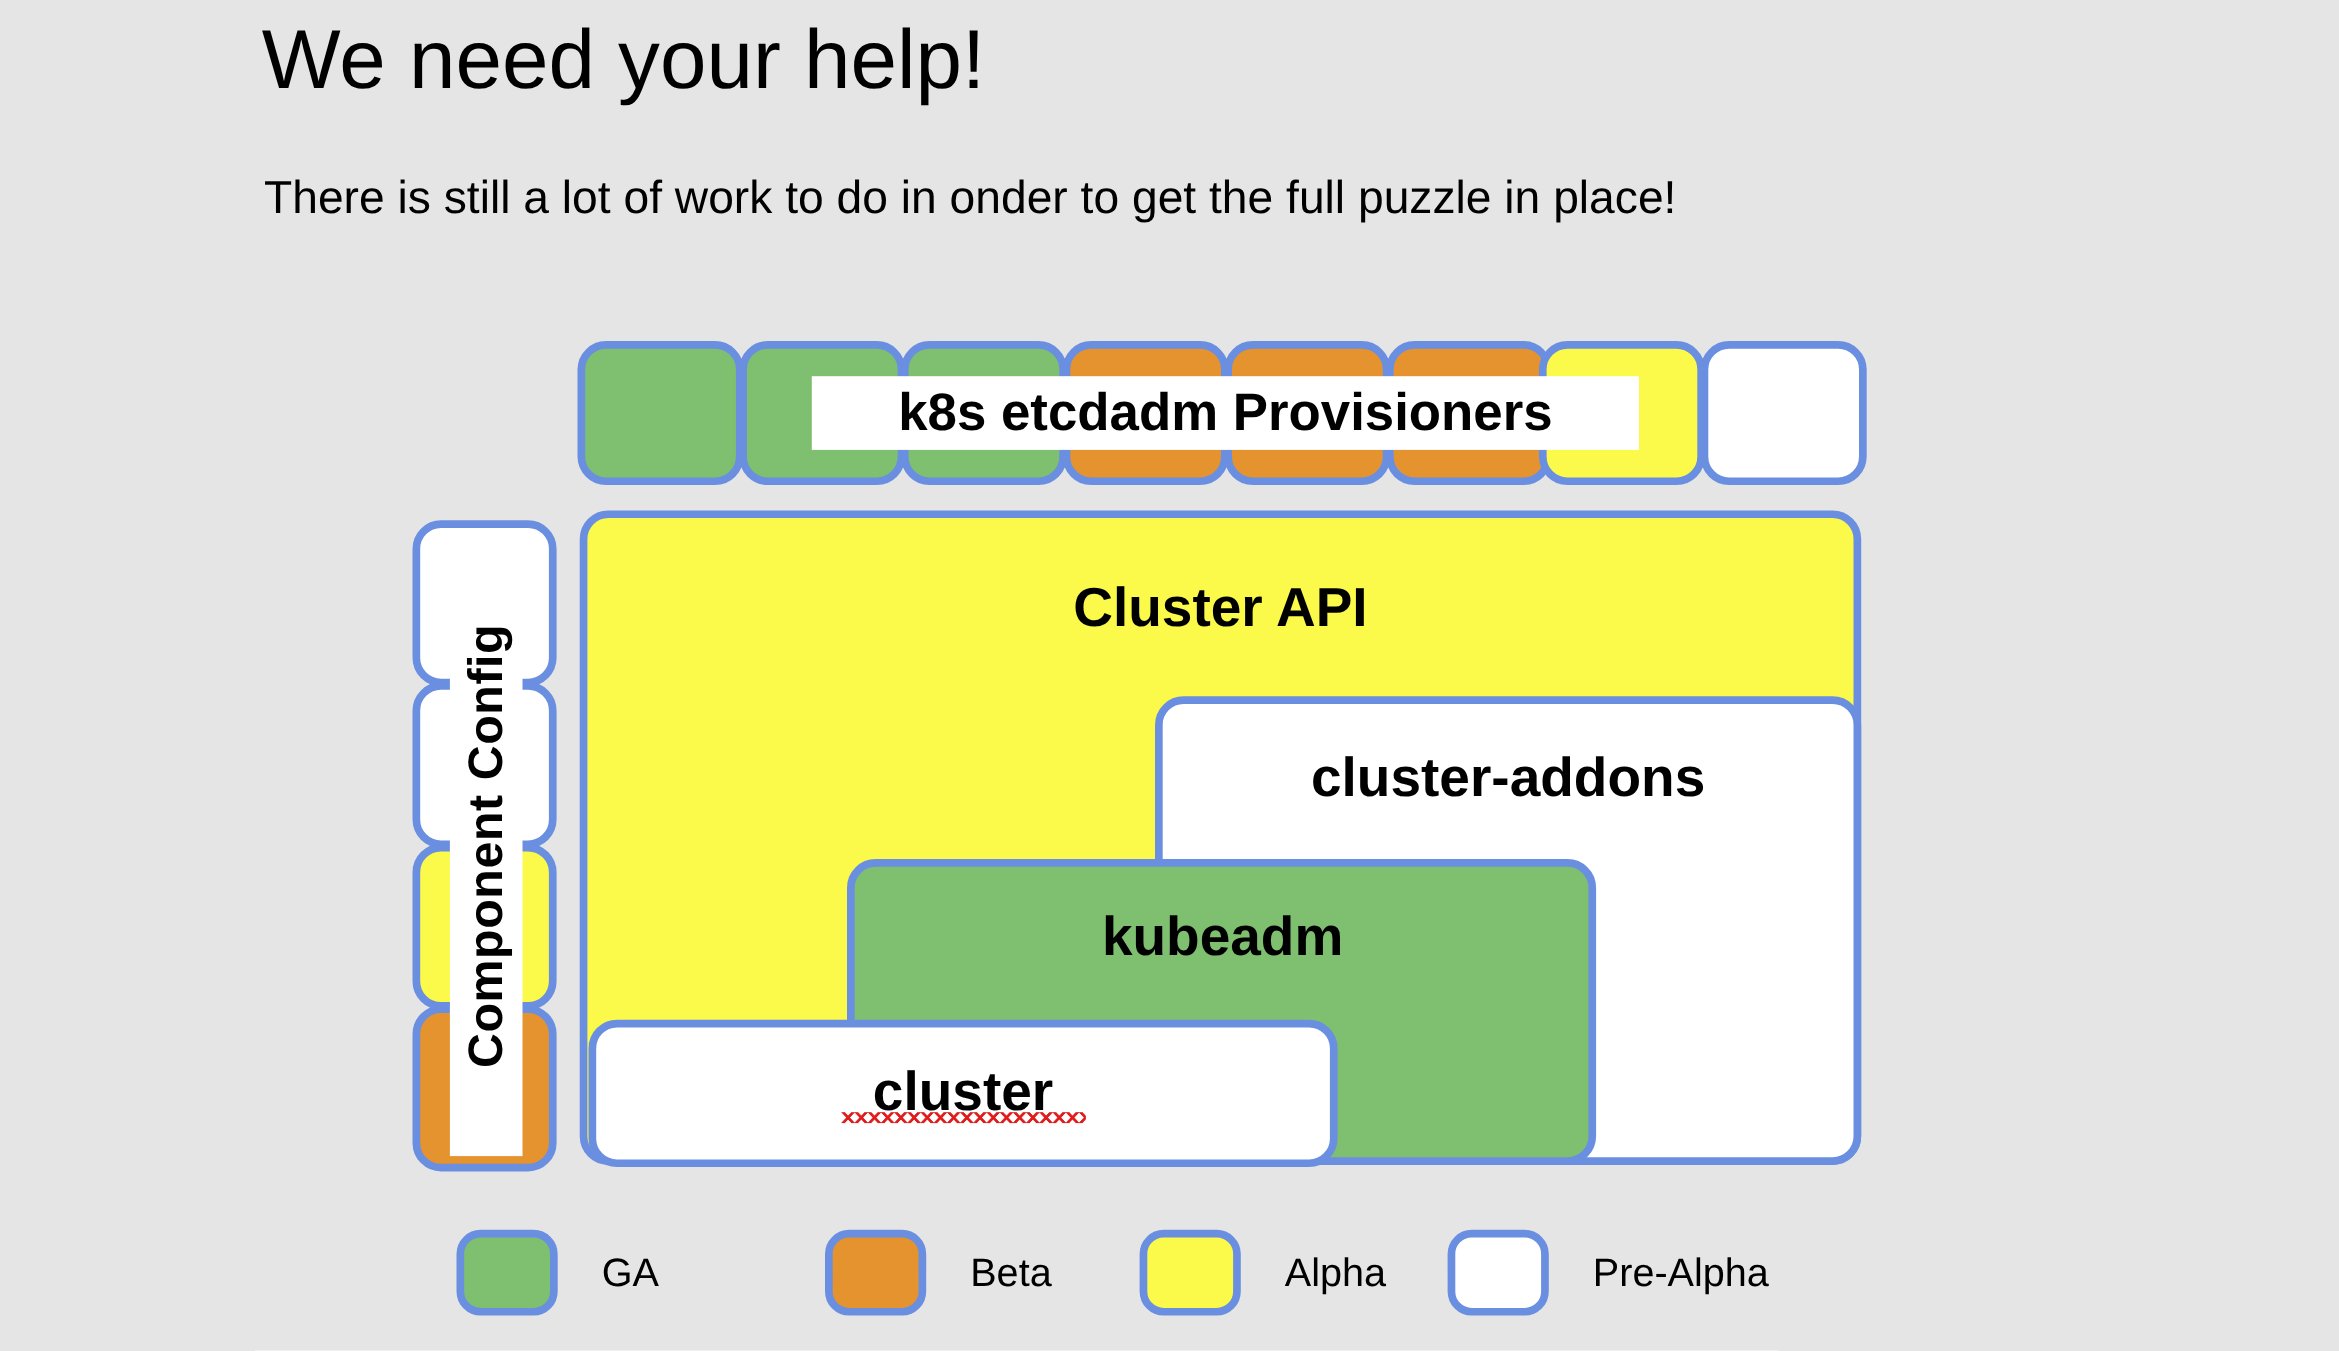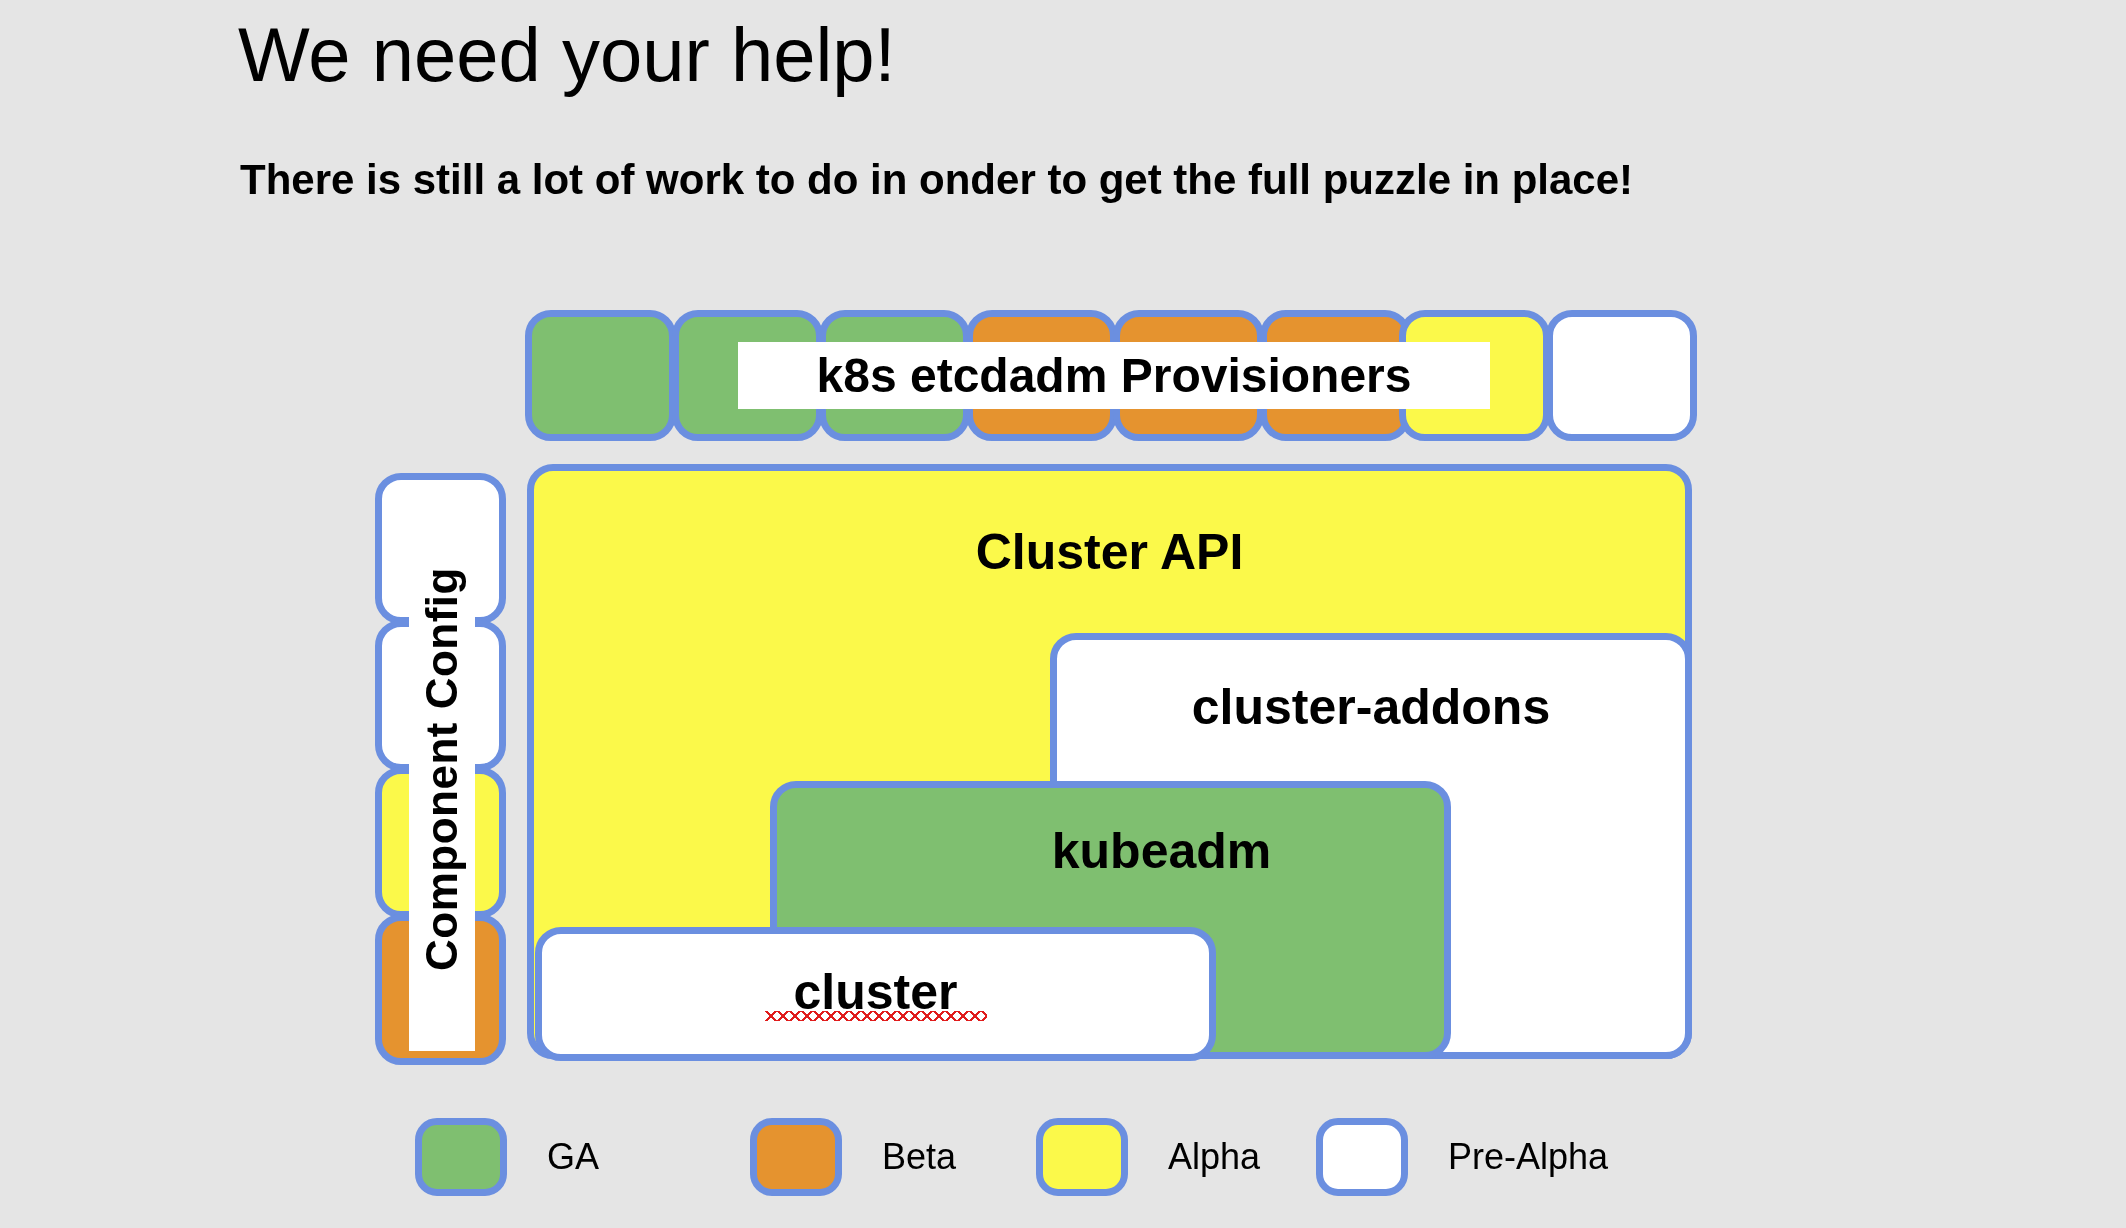--- a/index.html
+++ b/index.html
@@ -30,21 +30,21 @@
     color: #000000;
     white-space: nowrap;
     letter-spacing: 0px;
   }
 
   #page-subtitle {
     position: absolute;
     left: 240px;
     top: 156px;
     font-size: 42px;
-    font-weight: 700;
+    font-weight: 400;
     line-height: 1.15;
     color: #000000;
     white-space: nowrap;
   }
 
   
   .node {
     position: absolute;
     border: 7px solid #6b8fe0;
     border-radius: 26px;
@@ -163,21 +163,21 @@
 
   <div>
 
     <div class="node fill-alpha" style="left:527px; top:464px; width:1165px; height:595px; z-index:10;"></div>
     <div class="label-free" style="left:527px; top:499px; width:1165px; text-align:center; font-size:50px; z-index:11;margin-top:24px;">Cluster API</div>
 
     <div class="node fill-pre" style="left:1050px; top:633px; width:642px; height:426px; z-index:20;"></div>
     <div class="label-free" style="left:1050px; top:678px; width:642px; text-align:center; font-size:50px; z-index:21;">cluster-addons</div>
 
     <div class="node fill-ga" style="left:770px; top:781px; width:681px; height:278px; z-index:25;"></div>
-    <div class="label-free" style="left:800px; top:822px; width:723px; text-align:center; font-size:50px; z-index:26;">kubeadm</div>
+    <div class="label-free" style="left:750px; top:822px; width:723px; text-align:center; font-size:50px; z-index:26;">kubeadm</div>
 
     <div class="node fill-pre" style="left:535px; top:927px; width:681px; height:134px; z-index:30;"></div>
     <div class="label-free" style="left:535px; top:963px; width:681px; text-align:center; font-size:50px; z-index:31;">cluster</div>
     <div class="squiggle" style="left:765px; top:1011px; width:222px;"></div>
   </div>
 
   <div id="legend">
 
     <div class="legend-item" style="left:11px;">
       <div class="legend-swatch fill-ga"></div>

